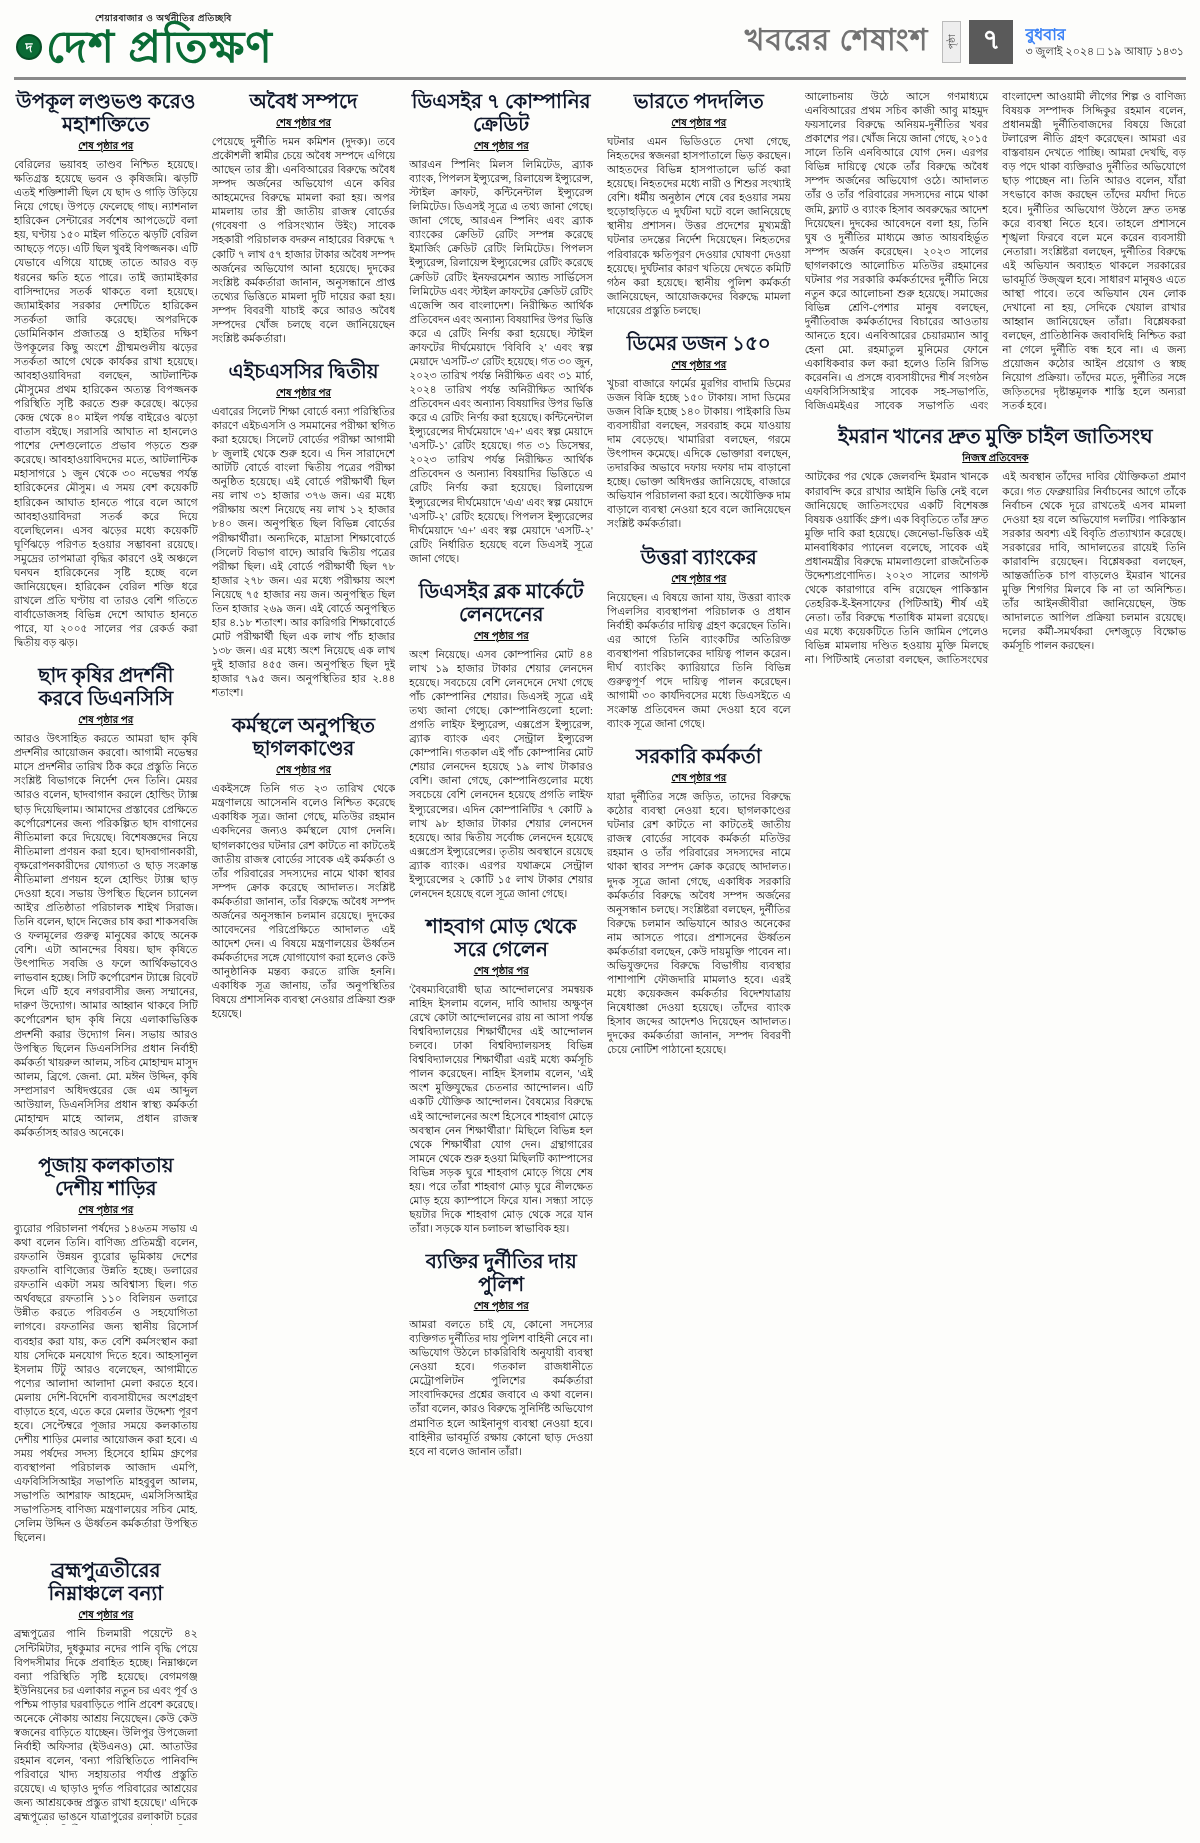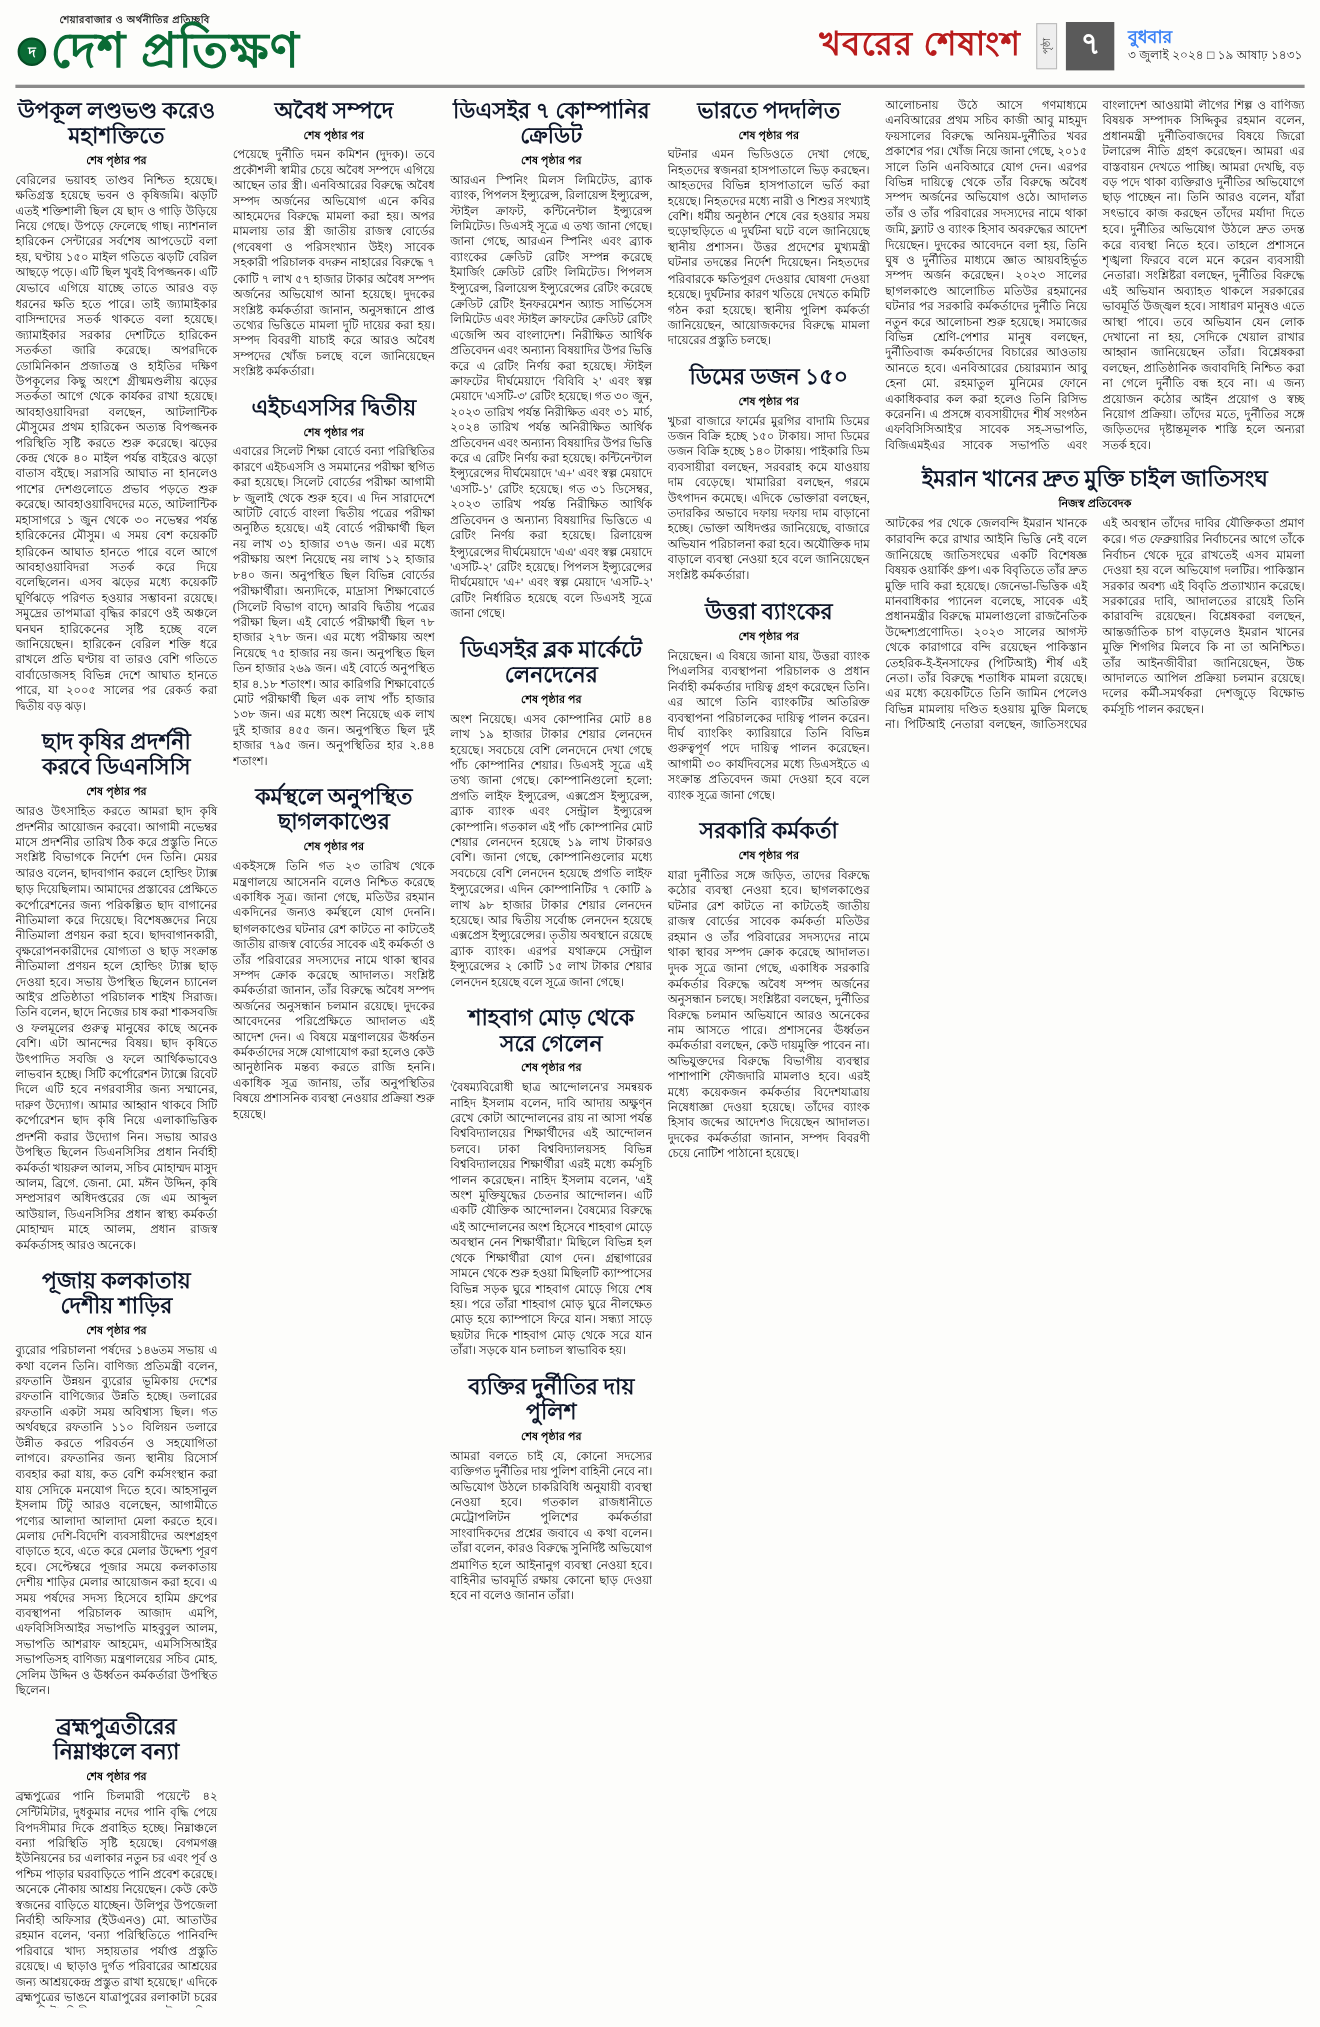--- a/index.html
+++ b/index.html
@@ -7,31 +7,31 @@
   body { font-family:"Liberation Sans", sans-serif; }
   .page {
     width:1200px; height:1843px; margin:0 auto; background:#fdfdfb;
     color:#111; position:relative; overflow:hidden; padding:6px 14px 10px 14px;
   }
   
   .masthead {
     display:flex; justify-content:space-between; align-items:flex-end;
     border-bottom:3px solid #8a8a8a; padding:4px 2px 8px 2px; height:74px;
   }
-  .brand { display:flex; flex-direction:column; line-height:1; }
+  .brand { display:flex; flex-direction:column; line-height:1;align-items:center; }
   .brand .tagline { font-size:9px; letter-spacing:.5px; color:#222; margin-left:38px; margin-bottom:2px; font-weight:bold; }
   .brand .logo-row { display:flex; align-items:center; gap:4px; }
   .emblem {
     width:26px; height:26px; border-radius:50%; background:#0a6b35; color:#fff;
     font-size:13px; font-weight:bold; display:flex; align-items:center; justify-content:center;
     border:2px solid #064d25;
   }
   .brand .logo { font-size:44px; font-weight:900; color:#0a6b35; letter-spacing:1px; }
   .head-right { display:flex; align-items:center; gap:8px; padding-bottom:2px; }
-  .section-title { font-size:30px; font-weight:900; color:#b91c1c; margin-right:6px; letter-spacing:1px; }
+  .section-title { font-size:30px; font-weight:900; color:#737373; margin-right:6px; letter-spacing:1px; }
   .page-label {
     writing-mode:vertical-rl; transform:rotate(180deg); font-size:9px; color:#333;
     border:1px solid #bbb; background:#eee; padding:3px 1px; height:42px; display:flex;
     align-items:center; justify-content:center;
   }
   .page-num {
     width:44px; height:44px; background:#5a5a5a; color:#fff; font-size:28px; font-weight:bold;
     display:flex; align-items:center; justify-content:center;
   }
   .date-block { display:flex; flex-direction:column; line-height:1.25; padding-left:4px; }
@@ -43,21 +43,21 @@
     height:1735px; overflow:hidden;
   }
   .col { overflow:hidden; }
   .wide { grid-column:5 / 7; overflow:hidden; }
   .article { margin-bottom:14px; }
   .article .headline {
     font-size:20px; line-height:1.15; font-weight:900; text-align:center; color:#0f172a;
     margin-bottom:2px; font-family:"Liberation Serif", serif;
   }
   .article .continued {
-    font-size:10px; font-weight:bold; text-align:center; color:#000; margin-bottom:3px;
+    font-size:10px; font-weight:bold; text-align:center; color:#000; margin-bottom:3px;text-decoration:underline;
   }
   .article .body, .intro-body {
     font-size:10.5px; line-height:1.34; text-align:justify; color:#0d0d0d;
     font-family:"Liberation Serif", serif;
   }
   .intro-body { column-count:2; column-gap:14px; margin-bottom:12px; }
   .wide .article .body { column-count:2; column-gap:14px; }
   .wide .article .headline { font-size:20px; }
 </style>
 </head>

